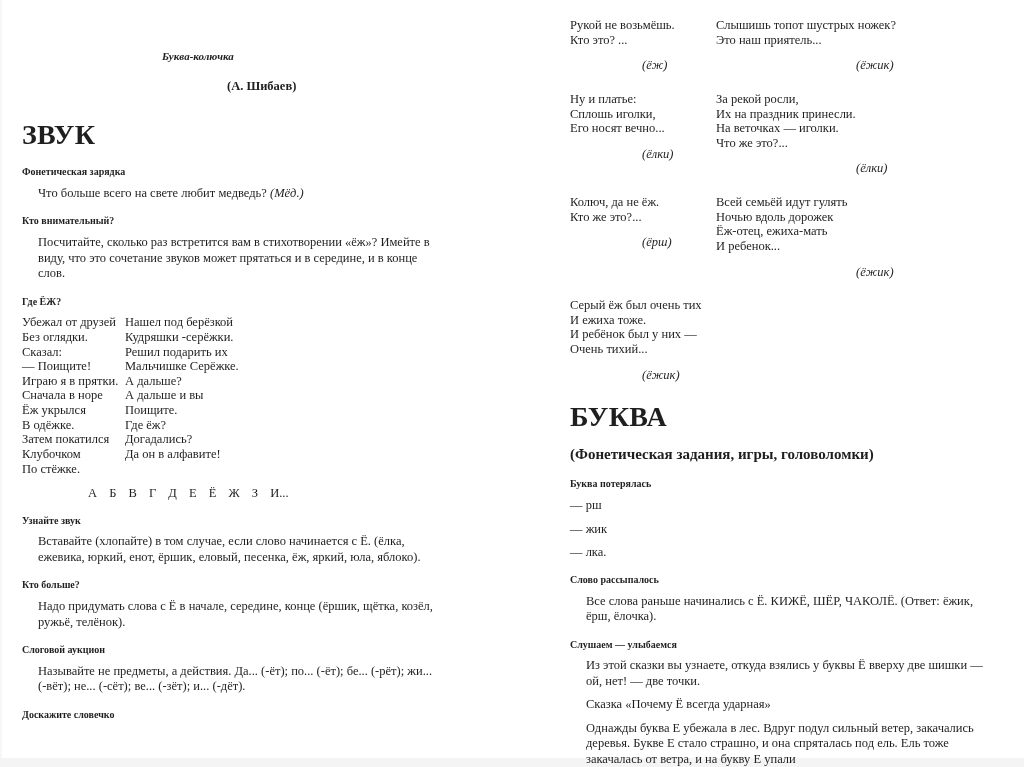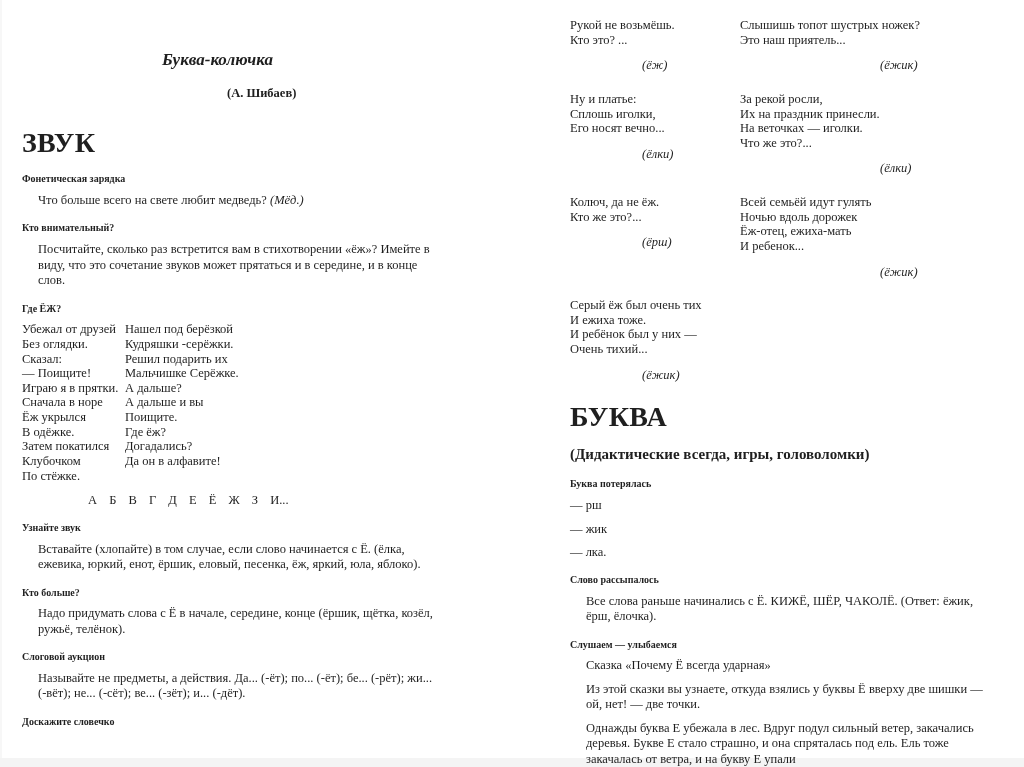--- a/index.html
+++ b/index.html
@@ -33,21 +33,21 @@
   }
   .col-right {
     left: 568px;
     top: 18px;
     width: 442px;
   }
   .lines { white-space: pre-line; }
 
   
   .epigraph { margin-left: 140px; margin-bottom: 26px; }
-  .ep-title { font-weight: bold; font-style: italic; font-size: 17px; margin-bottom: 16px; }
+  .ep-title { font-weight: bold; font-style: italic; font-size: 11px; margin-bottom: 16px; }
   .ep-author { font-weight: bold; margin-top: 16px; margin-left: 65px; }
 
   h1.big {
     font-size: 28px;
     margin: 14px 0 6px 0;
     font-weight: bold;
     letter-spacing: 0.3px;
   }
   h3.sub {
     font-size: 10px;
@@ -67,21 +67,20 @@
     margin-left: 66px;
     margin-top: 10px;
     word-spacing: 9px;
   }
 
   
   .riddle-row {
     display: grid;
     grid-template-columns: 146px auto;
     margin-bottom: 19px;
-    gap: 24px;
   }
   .riddle-answer {
     font-style: italic;
     margin-top: 11px;
   }
   .ans-a { padding-left: 72px; }
   .ans-b { padding-left: 140px; }
 
   .subtitle-bold {
     font-size: 15px;
@@ -200,30 +199,30 @@
         <div class="lines">Серый ёж был очень тих
 И ежиха тоже.
 И ребёнок был у них —
 Очень тихий...</div>
         <div class="riddle-answer ans-a">(ёжик)</div>
       </div>
       <div></div>
     </div>
 
     <h1 class="big">БУКВА</h1>
-    <div class="subtitle-bold">(Дидактические всегда, игры, головоломки)</div>
+    <div class="subtitle-bold">(Фонетическая задания, игры, головоломки)</div>
 
     <h3 class="sub">Буква потерялась</h3>
     <p class="lost-item">— рш</p>
     <p class="lost-item">— жик</p>
     <p class="lost-item">— лка.</p>
 
     <h3 class="sub">Слово рассыпалось</h3>
     <p class="body">Все слова раньше начинались с Ё. КИЖЁ, ШЁР, ЧАКОЛЁ. (Ответ: ёжик, ёрш, ёлочка).</p>
 
     <h3 class="sub">Слушаем — улыбаемся</h3>
+    <p class="body">Из этой сказки вы узнаете, откуда взялись у буквы Ё вверху две шишки — ой, нет! — две точки.</p>
     <p class="body">Сказка «Почему Ё всегда ударная»</p>
-    <p class="body">Из этой сказки вы узнаете, откуда взялись у буквы Ё вверху две шишки — ой, нет! — две точки.</p>
     <p class="body">Однажды буква Е убежала в лес. Вдруг подул сильный ветер, закачались деревья. Букве Е стало страшно, и она спряталась под ель. Ель тоже закачалась от ветра, и на букву Е упали</p>
 
   </div>
 
 </div>
 
 </body></html>

